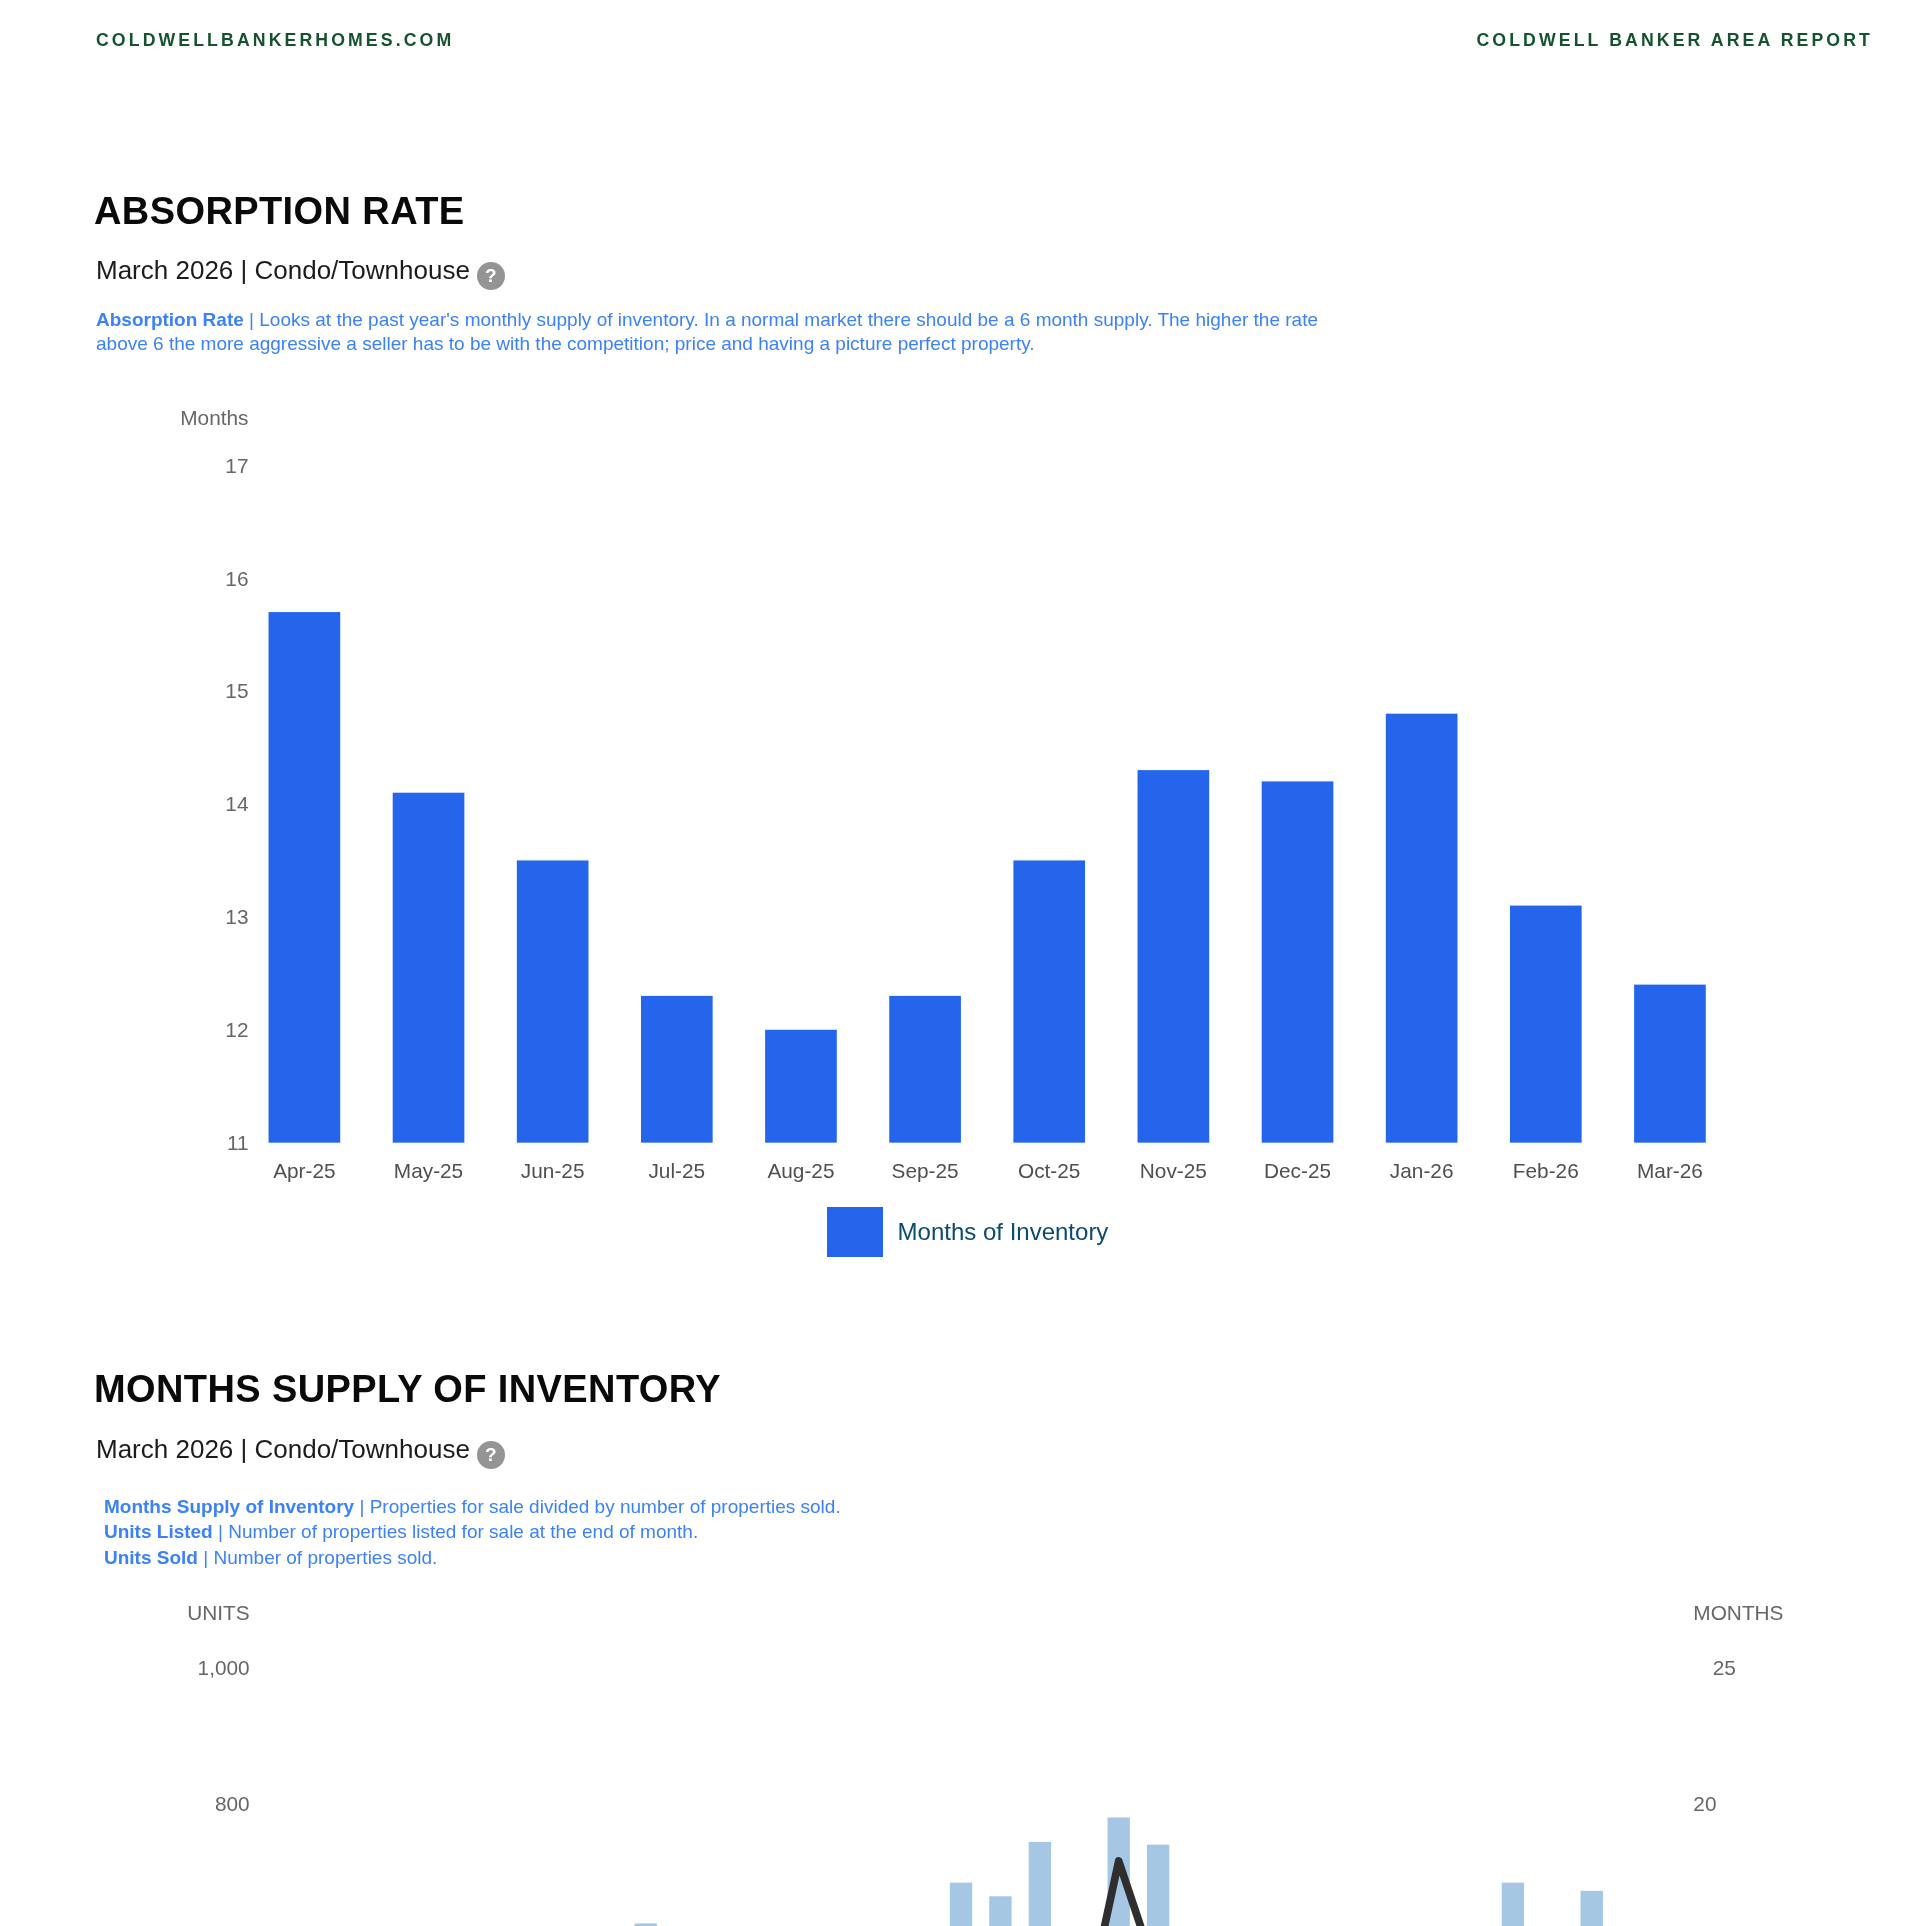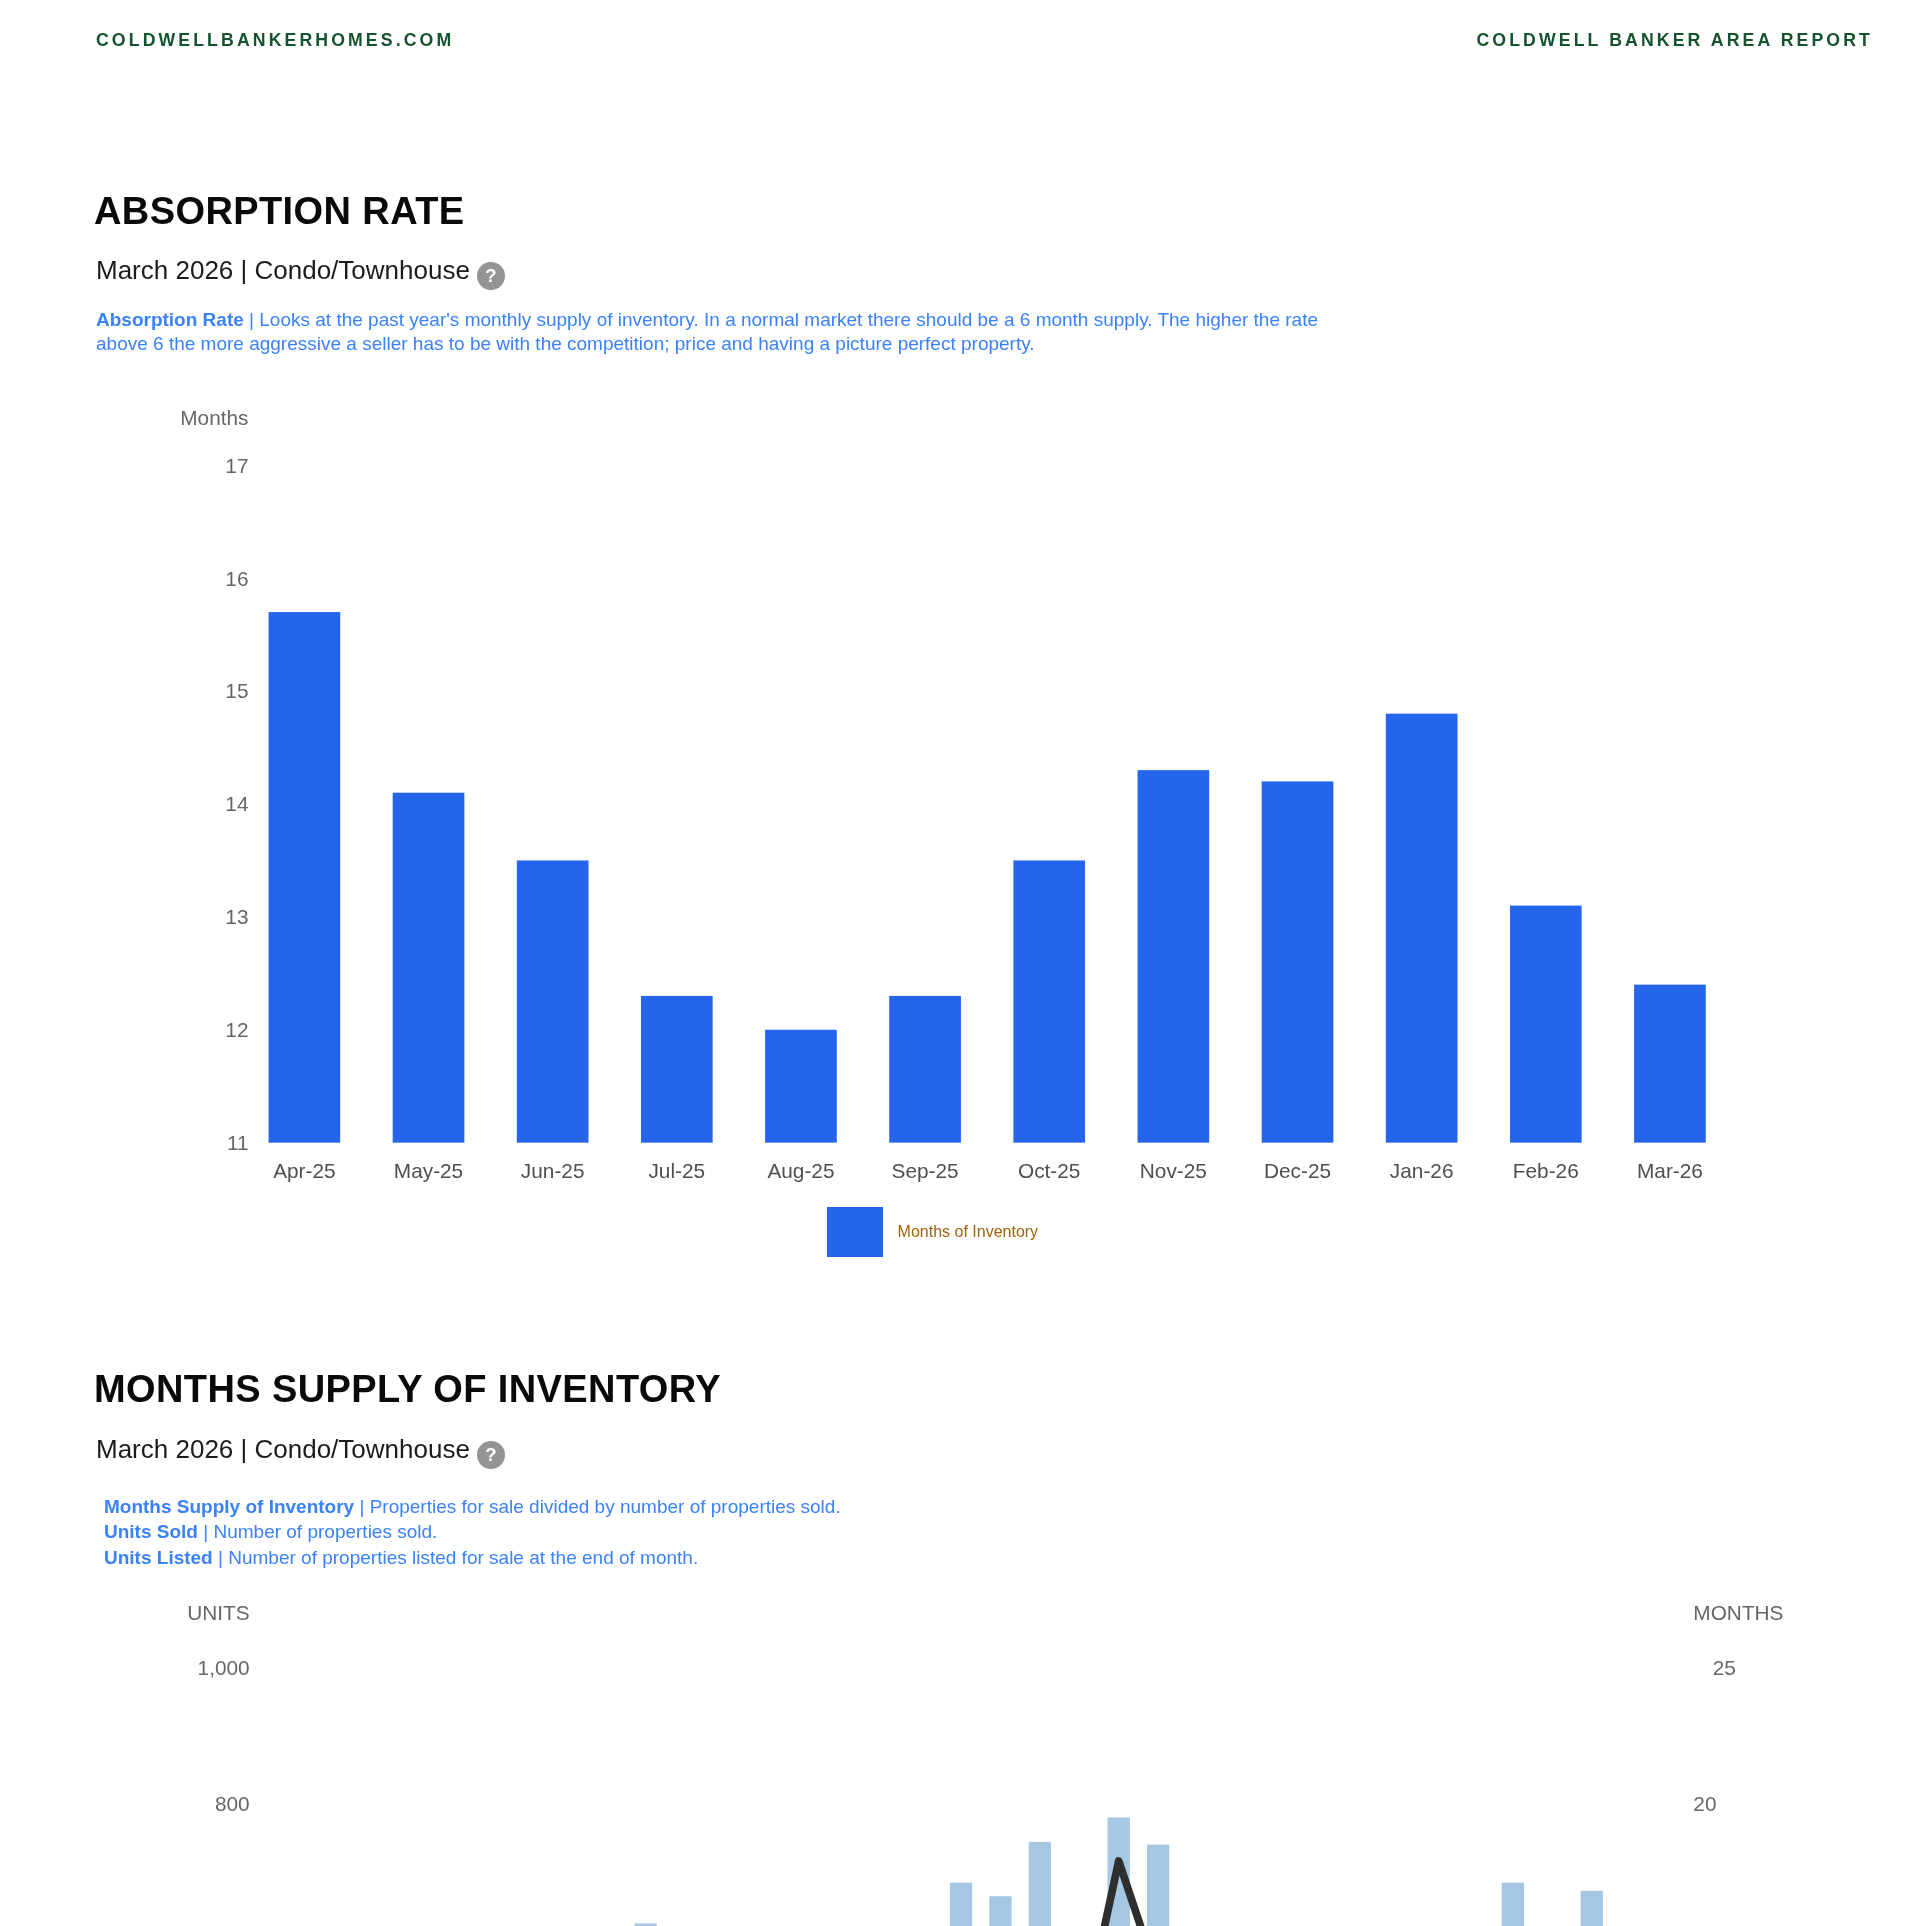--- a/index.html
+++ b/index.html
@@ -6,21 +6,21 @@
   body{width:1965px;height:2542px;position:relative;font-family:"Liberation Sans",sans-serif;color:#222;overflow:hidden;}
   .abs{position:absolute;}
   .pageheader{font-size:17.7px;font-weight:bold;letter-spacing:3.1px;color:#14532d;}
   .h1{font-size:38px;font-weight:bold;color:#0a0a0a;letter-spacing:0.4px;}
   .subtitle{font-size:26px;color:#1c1c1c;}
   .help{display:inline-block;width:28px;height:28px;border-radius:50%;background:#949494;color:#fff;
         font-size:19px;font-weight:bold;text-align:center;line-height:28px;vertical-align:-3.1px;margin-left:7px;}
   .desc{font-size:19px;line-height:24px;color:#3b82f6;}
   .desc b{font-weight:bold;}
   .legendrow{display:flex;align-items:center;justify-content:center;}
-  .legtext{font-size:16px;color:#a16207;white-space:nowrap;}
+  .legtext{font-size:24px;color:#0c4a6e;white-space:nowrap;}
   .sw-bar{width:56px;height:50px;}
   svg{position:absolute;left:0;}
   svg text{font-family:"Liberation Sans",sans-serif;}
 </style>
 </head>
 <body>
 
 <div class="abs pageheader" style="left:96px;top:30px;">COLDWELLBANKERHOMES.COM</div>
 <div class="abs pageheader" style="right:92px;top:30px;">COLDWELL BANKER AREA REPORT</div>
 
@@ -68,22 +68,22 @@
 
 <div class="abs legendrow" style="left:827px;top:1207px;">
   <div class="sw-bar" style="background:#2465ec;"></div>
   <div class="legtext" style="margin-left:14.6px;">Months of Inventory</div>
 </div>
 
 <div class="abs h1" style="left:94px;top:1368px;">MONTHS SUPPLY OF INVENTORY</div>
 <div class="abs subtitle" style="left:96px;top:1434px;"><span>March 2026 | Condo/Townhouse</span><span class="help">?</span></div>
 <div class="abs desc" style="left:104px;top:1494px;width:1787px;line-height:25.4px;">
   <div><b>Months Supply of Inventory</b><span> | Properties for sale divided by number of properties sold.</span></div>
+  <div><b>Units Listed</b><span> | Number of properties listed for sale at the end of month.</span></div>
   <div><b>Units Sold</b><span> | Number of properties sold.</span></div>
-  <div><b>Units Listed</b><span> | Number of properties listed for sale at the end of month.</span></div>
 </div>
 
 <svg id="chart2" style="top:1579px;" width="1965" height="821" viewBox="0 4100 5100 2130">
     <text x="648" y="4205" font-size="54" text-anchor="end" fill="#666">UNITS</text>
     <text x="648" y="4349.5" font-size="54" text-anchor="end" fill="#666">1,000</text>
     <text x="648" y="4702.2" font-size="54" text-anchor="end" fill="#666">800</text>
     <text x="648" y="5054.9" font-size="54" text-anchor="end" fill="#666">600</text>
     <text x="648" y="5407.6" font-size="54" text-anchor="end" fill="#666">400</text>
     <text x="648" y="5760.3" font-size="54" text-anchor="end" fill="#666">200</text>
     <text x="648" y="6113" font-size="54" text-anchor="end" fill="#666">0</text>

